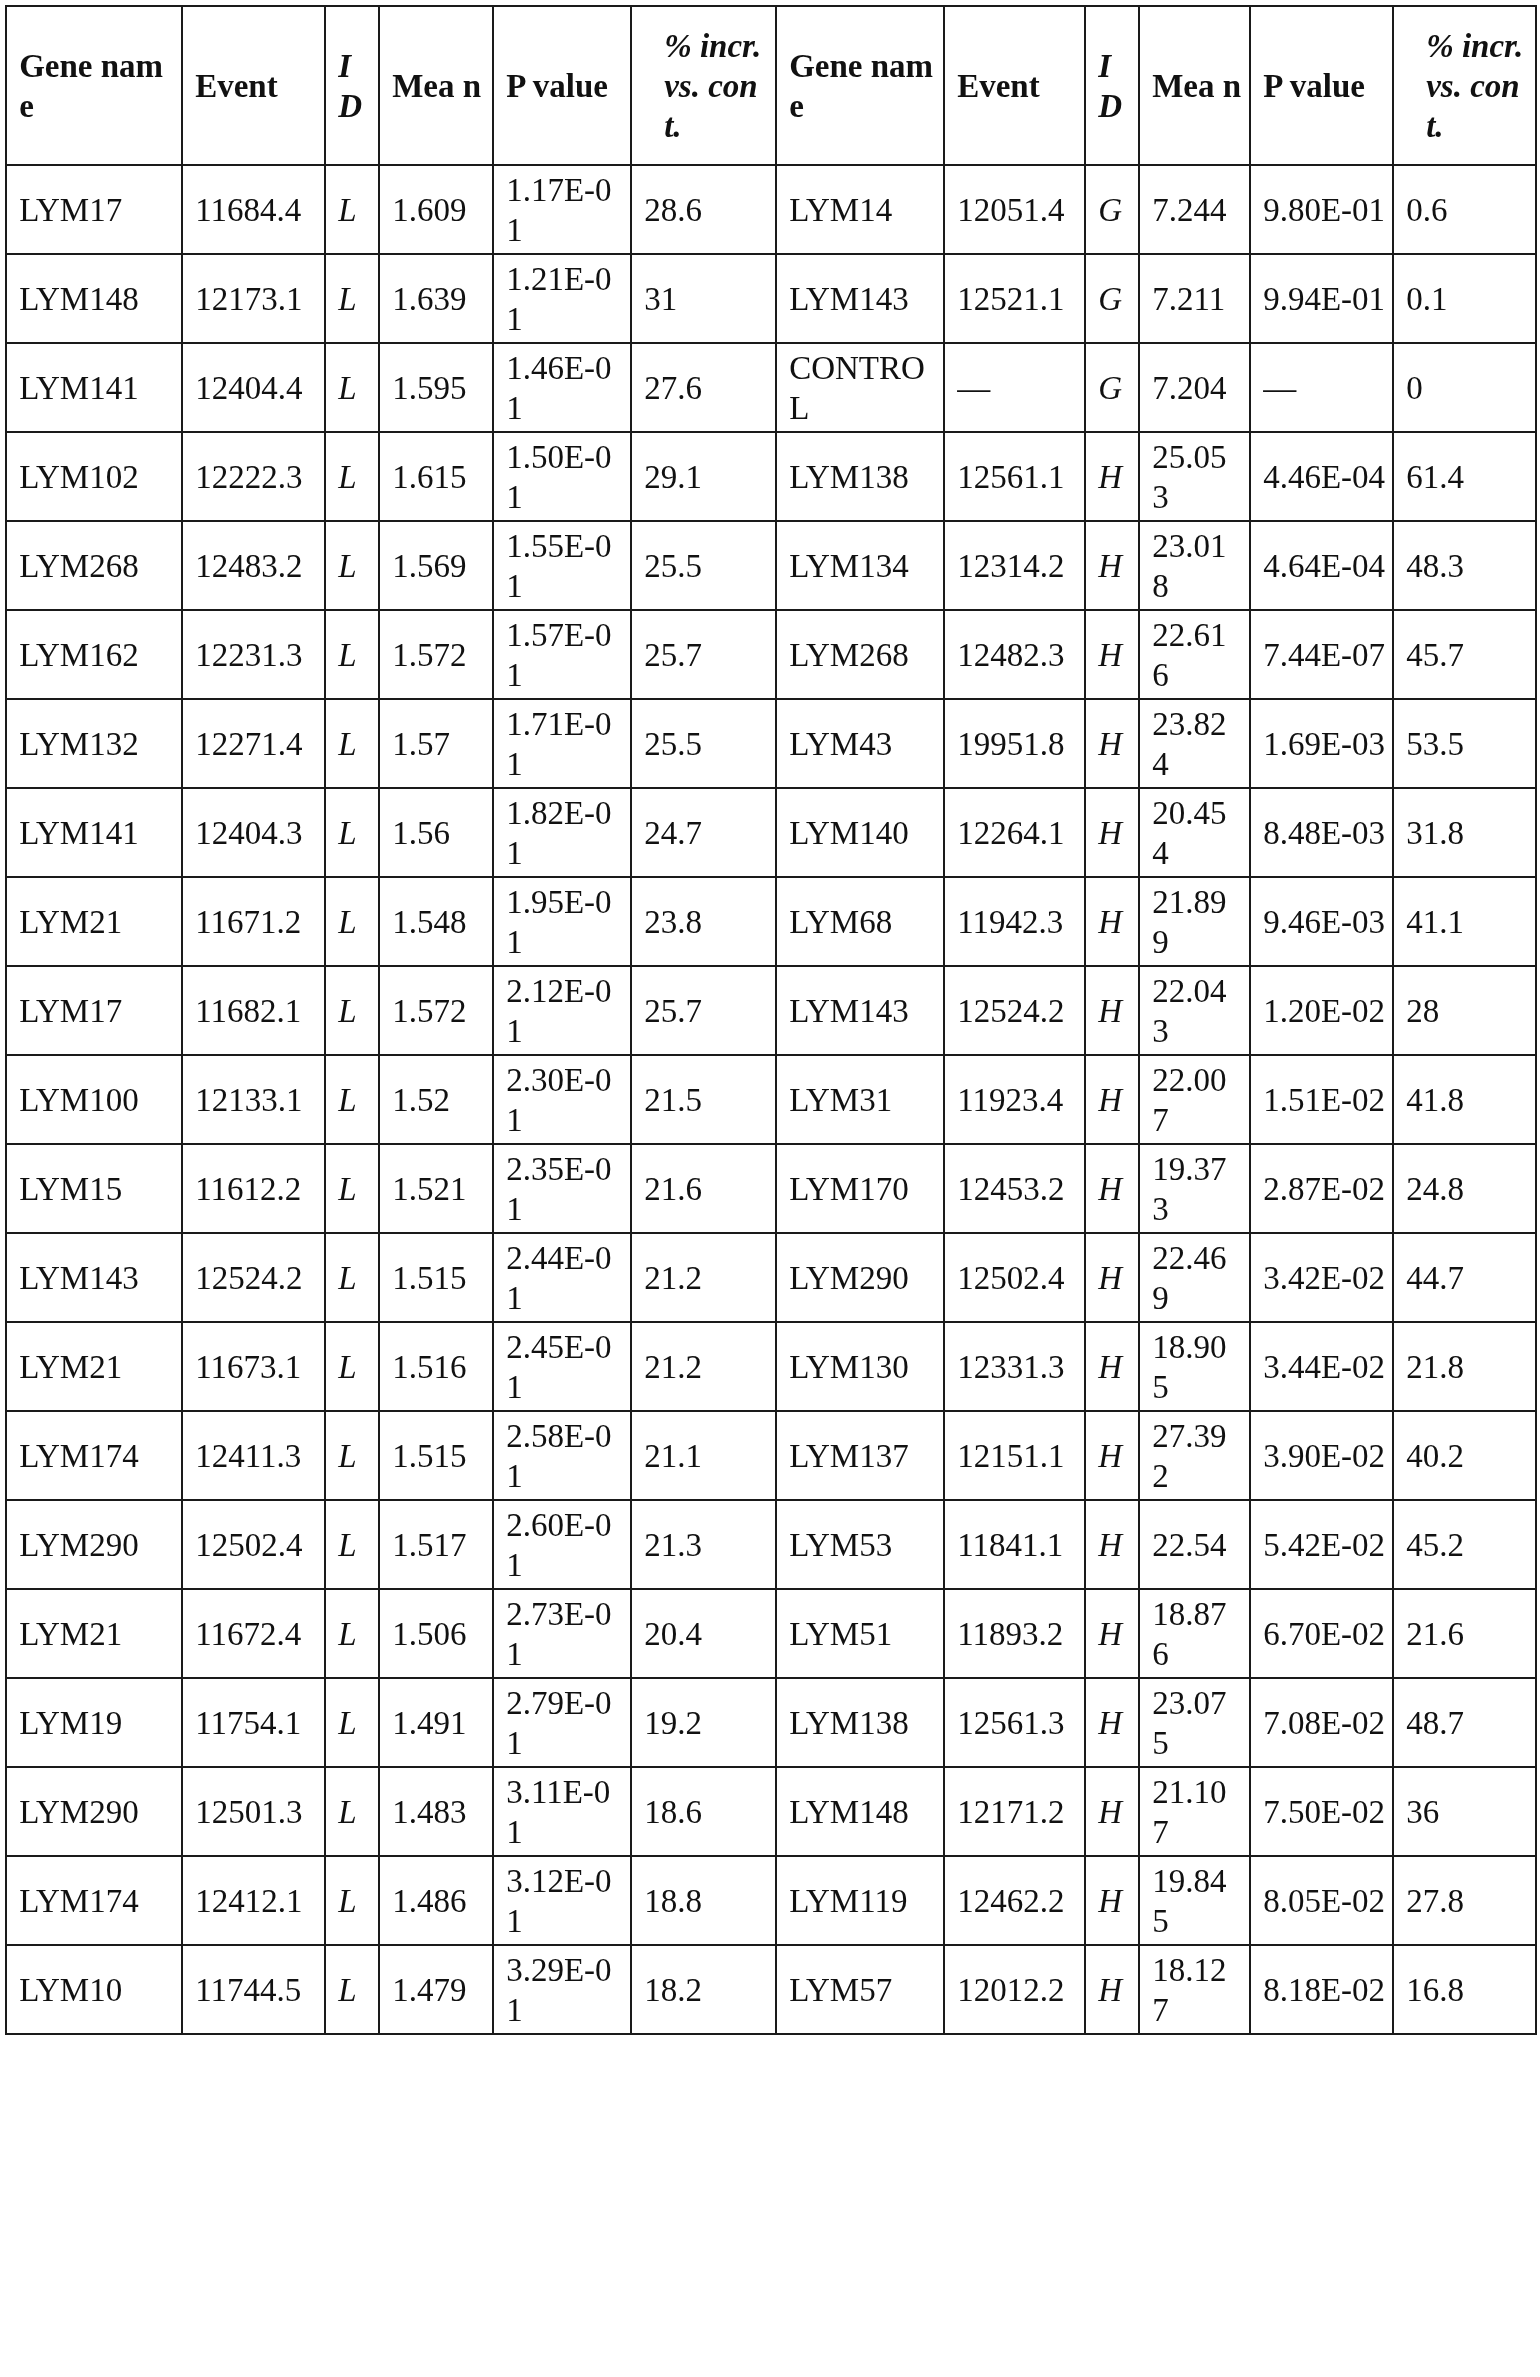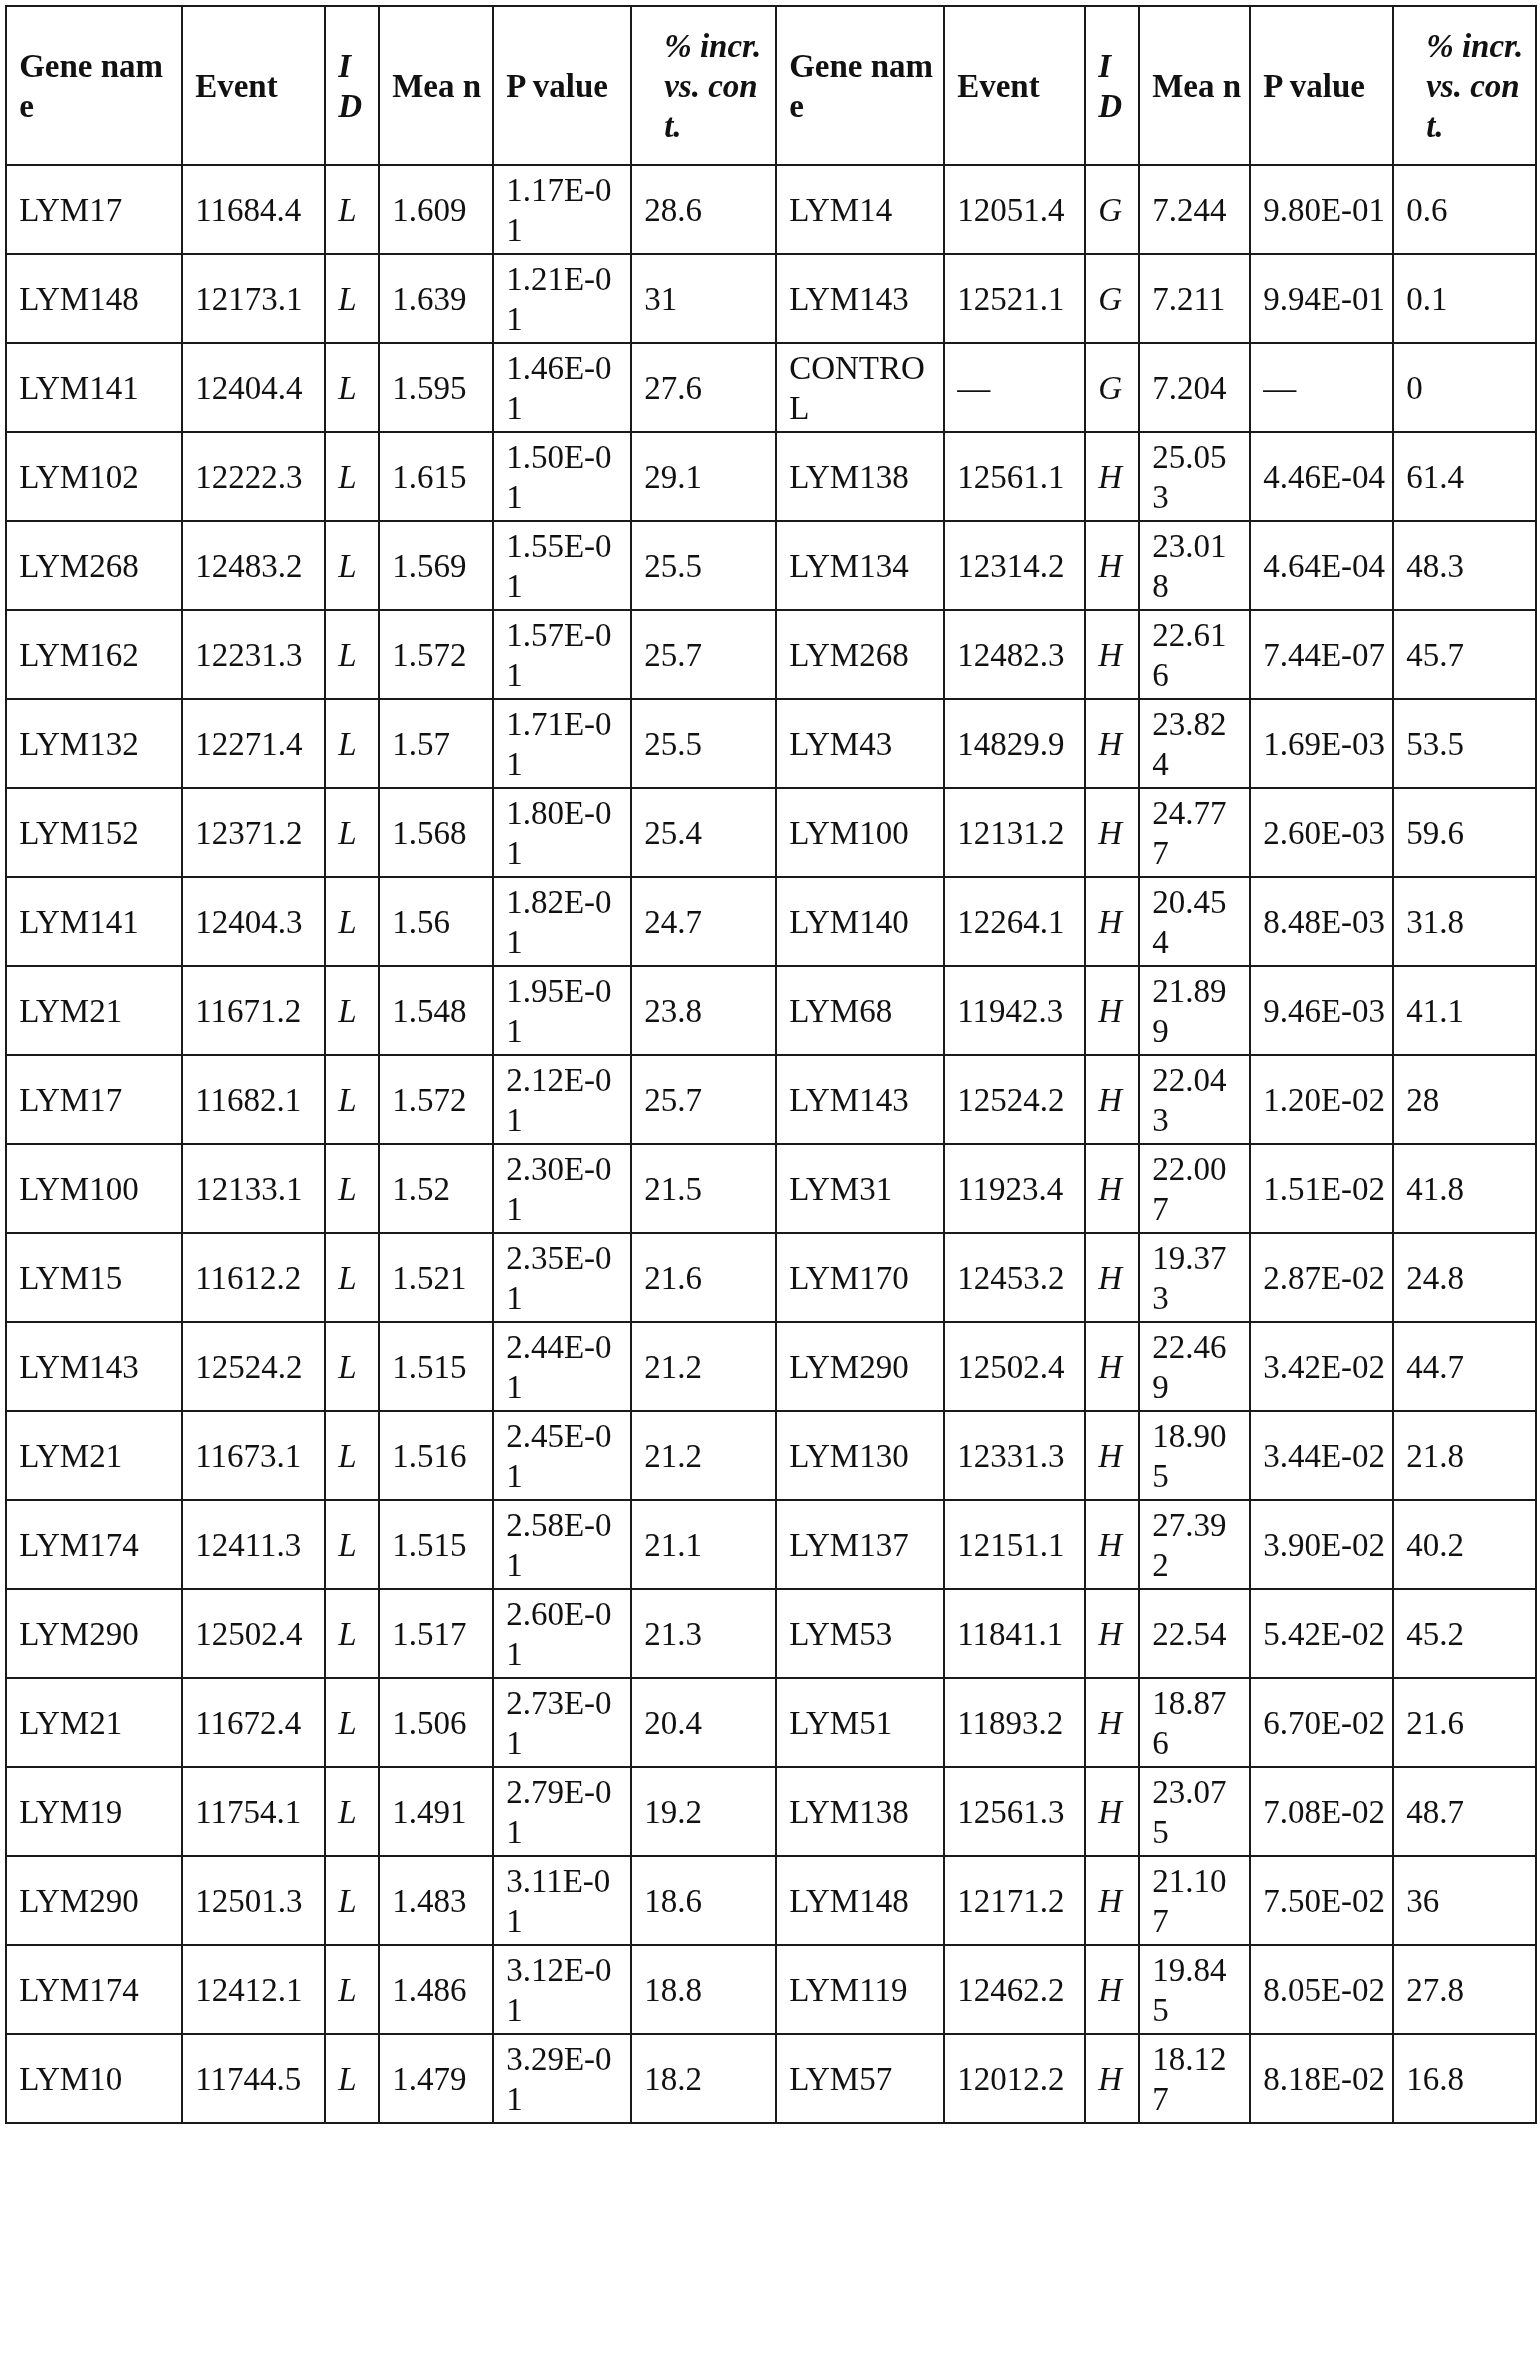--- a/index.html
+++ b/index.html
@@ -145,39 +145,25 @@
         <td>45.7</td>
       </tr>
       <tr>
         <td>LYM132</td>
         <td>12271.4</td>
         <td class="id-cell">L</td>
         <td>1.57</td>
         <td>1.71E-01</td>
         <td>25.5</td>
         <td>LYM43</td>
-        <td>14829.9</td>
+        <td>19951.8</td>
         <td class="id-cell">H</td>
         <td>23.824</td>
         <td>1.69E-03</td>
         <td>53.5</td>
-      </tr>
-      <tr>
-        <td>LYM152</td>
-        <td>12371.2</td>
-        <td class="id-cell">L</td>
-        <td>1.568</td>
-        <td>1.80E-01</td>
-        <td>25.4</td>
-        <td>LYM100</td>
-        <td>12131.2</td>
-        <td class="id-cell">H</td>
-        <td>24.777</td>
-        <td>2.60E-03</td>
-        <td>59.6</td>
       </tr>
       <tr>
         <td>LYM141</td>
         <td>12404.3</td>
         <td class="id-cell">L</td>
         <td>1.56</td>
         <td>1.82E-01</td>
         <td>24.7</td>
         <td>LYM140</td>
         <td>12264.1</td>

